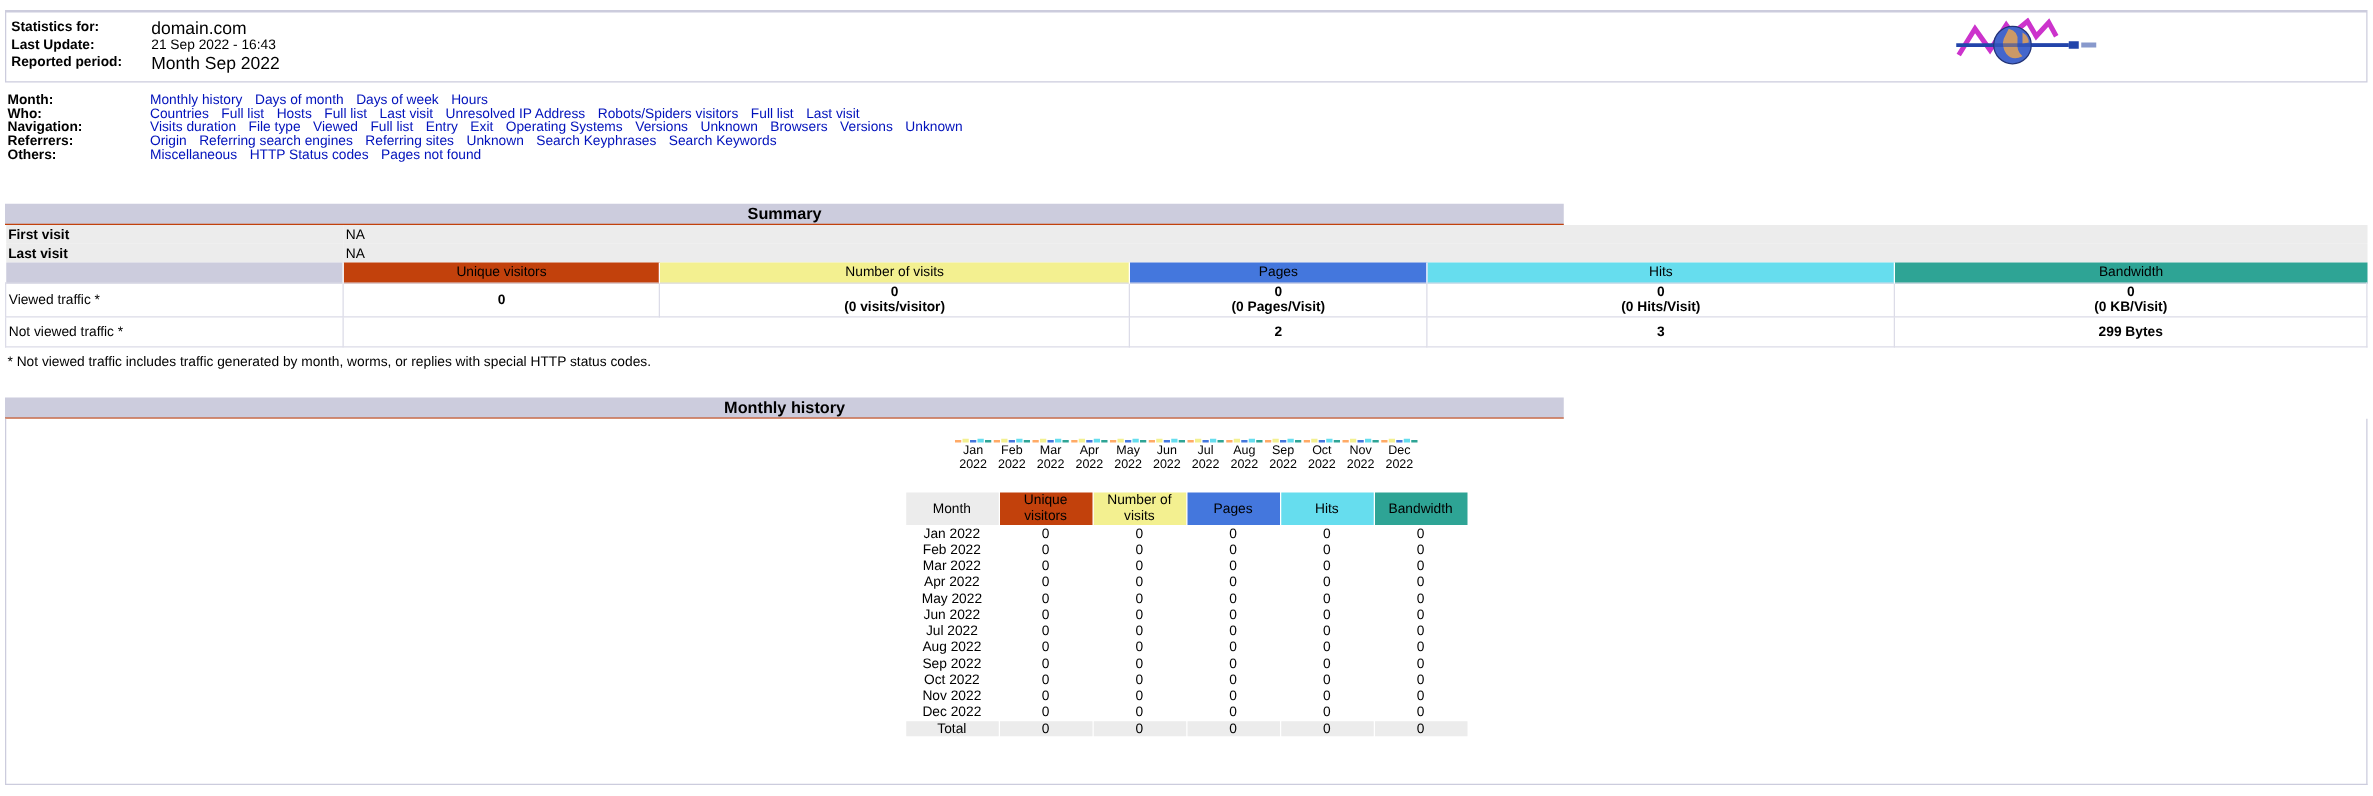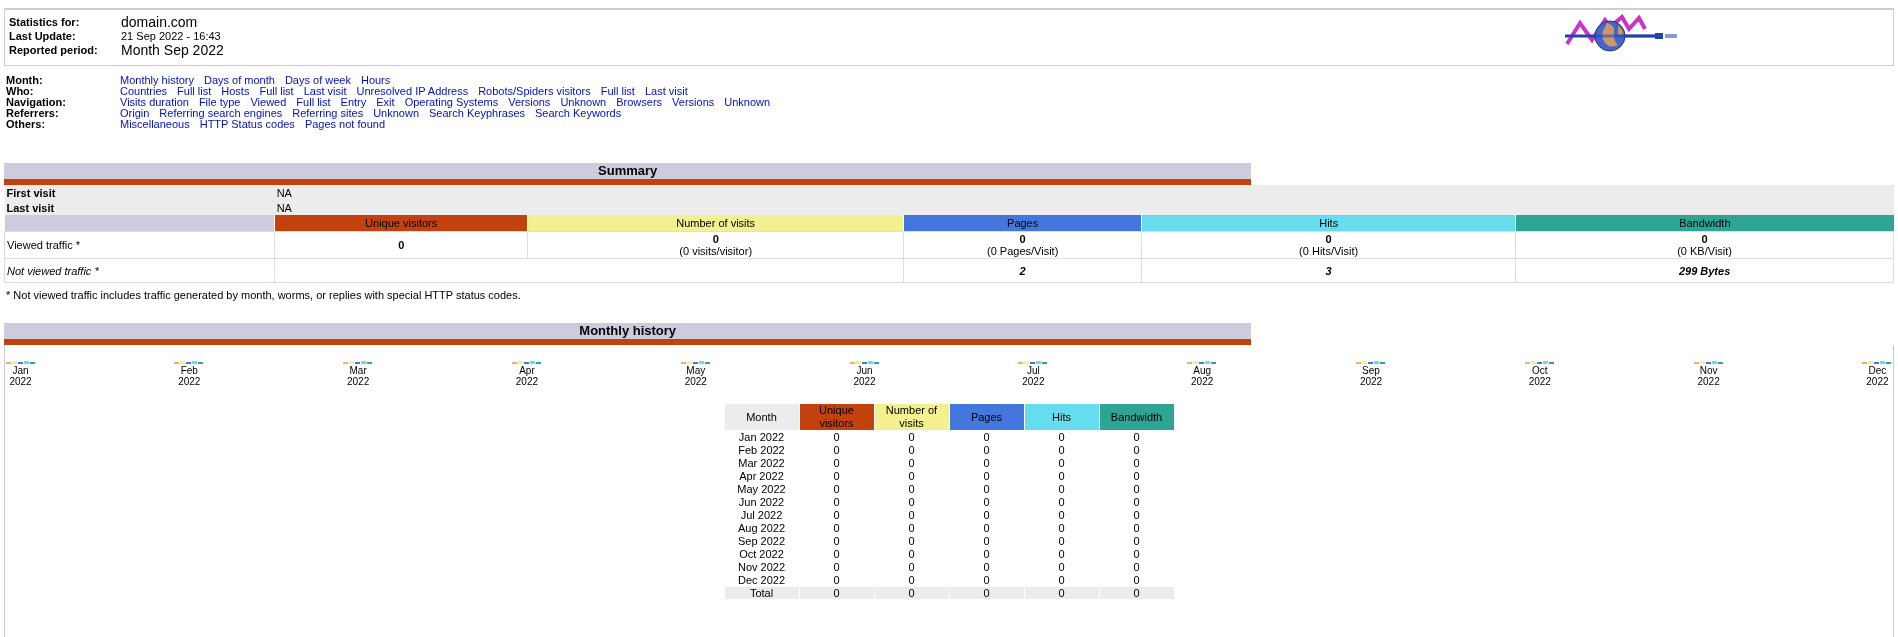--- a/index.html
+++ b/index.html
@@ -17,47 +17,47 @@
 
   
   .menu{margin-top:9px;margin-left:2px;}
   .menu-row{display:flex;line-height:11px;margin-bottom:0;}
   .menu-label{width:114px;flex:0 0 114px;font-weight:bold;}
   .menu-links{flex:1;}
   .mlink{color:#0011BB;text-decoration:none;margin-right:10px;cursor:pointer;}
 
   
   .sec-title{width:66%;background:#CCCCDD;text-align:center;font-weight:bold;
-    font-size:13px;height:16px;line-height:16px;border-bottom:6px solid #c2410c;}
+    font-size:13px;height:16px;line-height:16px;border-bottom:1px solid #c2410c;}
 
   
   .sum-wrap{margin-top:33px;}
   table.sum{width:100%;border-collapse:collapse;table-layout:fixed;}
   table.sum td{padding:1px 2px;vertical-align:middle;}
   tr.meta td{background:#ECECEC;height:13px;}
   td.rowlabel{font-weight:bold;}
   tr.heads td{height:14px;text-align:center;border-left:1px solid #fff;}
   td.corner{background:#CCCCDD;border-left:none !important;}
   .c-uv{background:#c2410c;}
   .c-nv{background:#F3F090;}
   .c-pg{background:#4477DD;}
   .c-ht{background:#66DDEE;}
   .c-bw{background:#2EA495;}
   tr.traffic td{border:1px solid #DCDCE8;text-align:center;background:#fff;}
   tr.traffic td.tlabel{text-align:left;font-weight:normal;}
   tr.traffic{height:26px;}
-  tr.traffic2{height:24px;font-style:italic;}
+  tr.traffic2{height:24px;}
   .bignum{font-weight:bold;}
-  .subnum{font-weight:normal;}
+  .subnum{font-weight:bold;}
   .footnote{margin-top:6px;margin-left:2px;}
 
   
   .mon-wrap{margin-top:22px;}
   .mon-box{border:1px solid #CCCCDD;border-top:none;background:#fff;height:292px;}
-  .chart{display:flex;justify-content:space-between;padding-top:14px;}
+  .chart{display:flex;justify-content:center;padding-top:14px;}
   .month{width:31px;text-align:center;}
   .bars{display:flex;justify-content:center;align-items:flex-end;height:5px;margin-bottom:1px;}
   .tickbar{width:5px;display:inline-block;margin:0 1px 0 0;}
   .mlabel{font-size:10px;line-height:11px;}
 
   table.mon{margin:16px auto 0;border-collapse:separate;border-spacing:1px;}
   table.mon td{text-align:center;padding:0 2px;}
   table.mon tr.mhead td{height:26px;line-height:13px;vertical-align:middle;}
   td.mh-month{background:#ECECEC;width:74px;}
   table.mon td{width:70px;height:12px;line-height:12px;}

